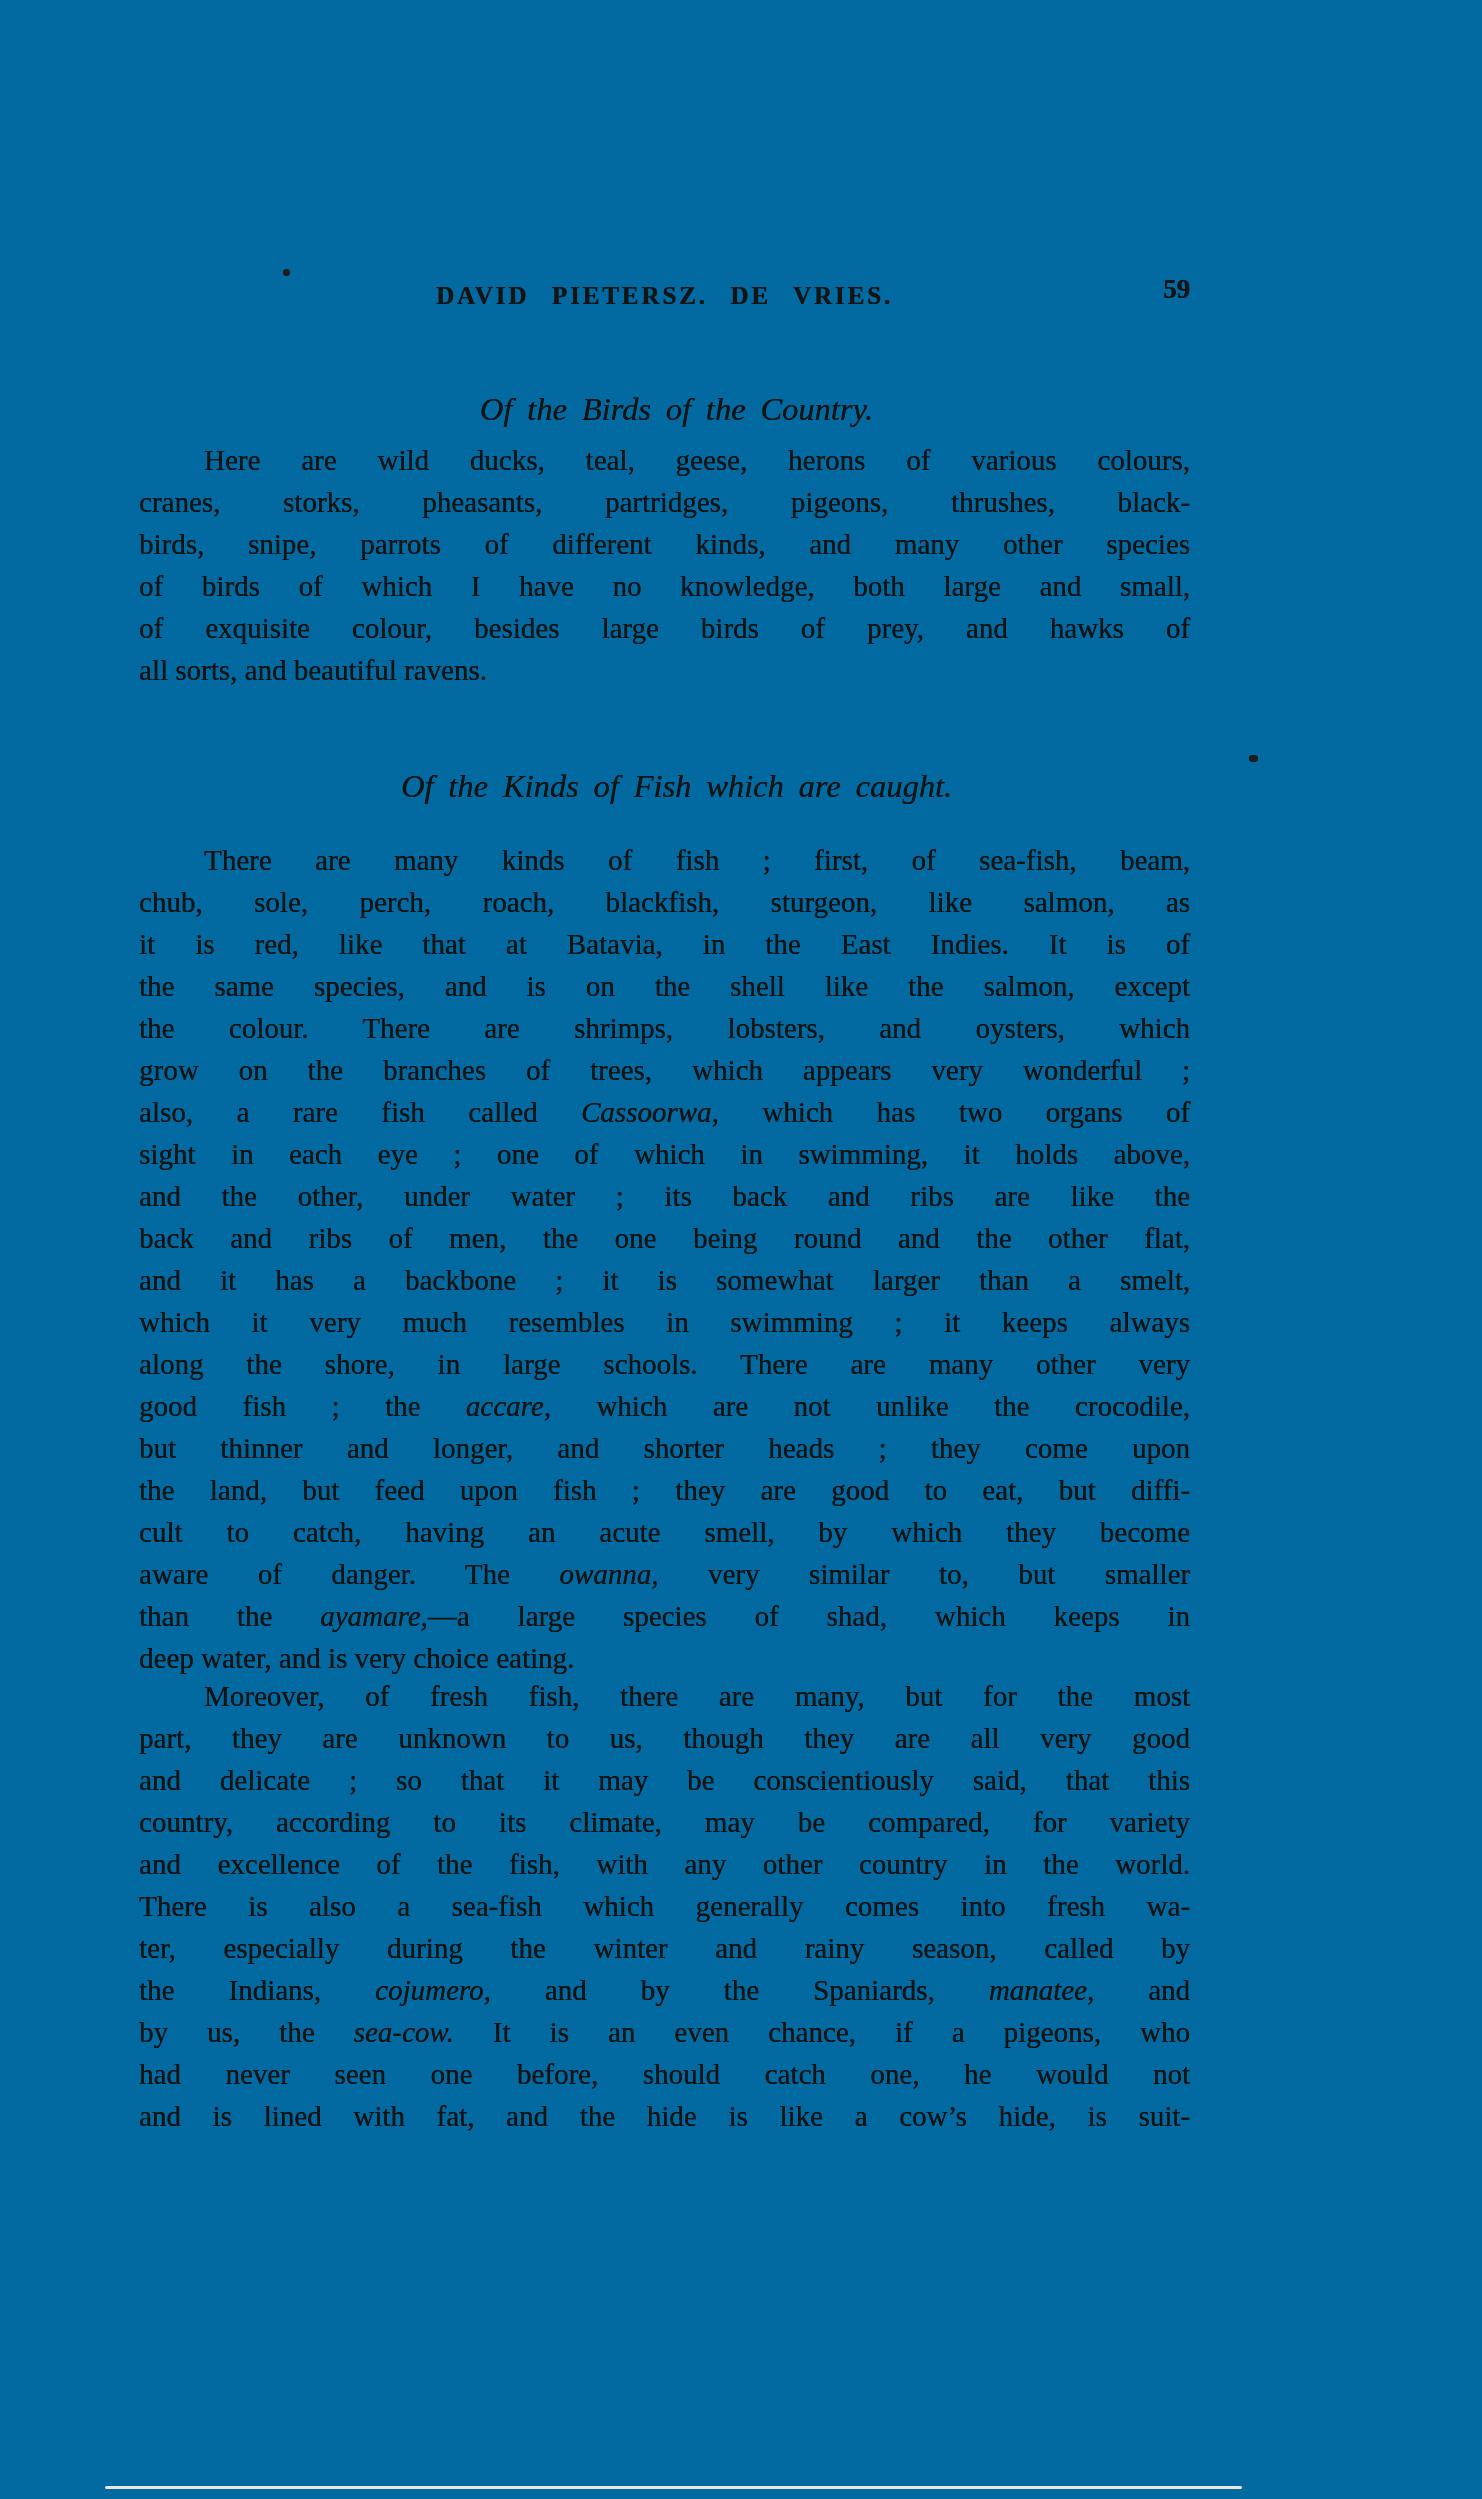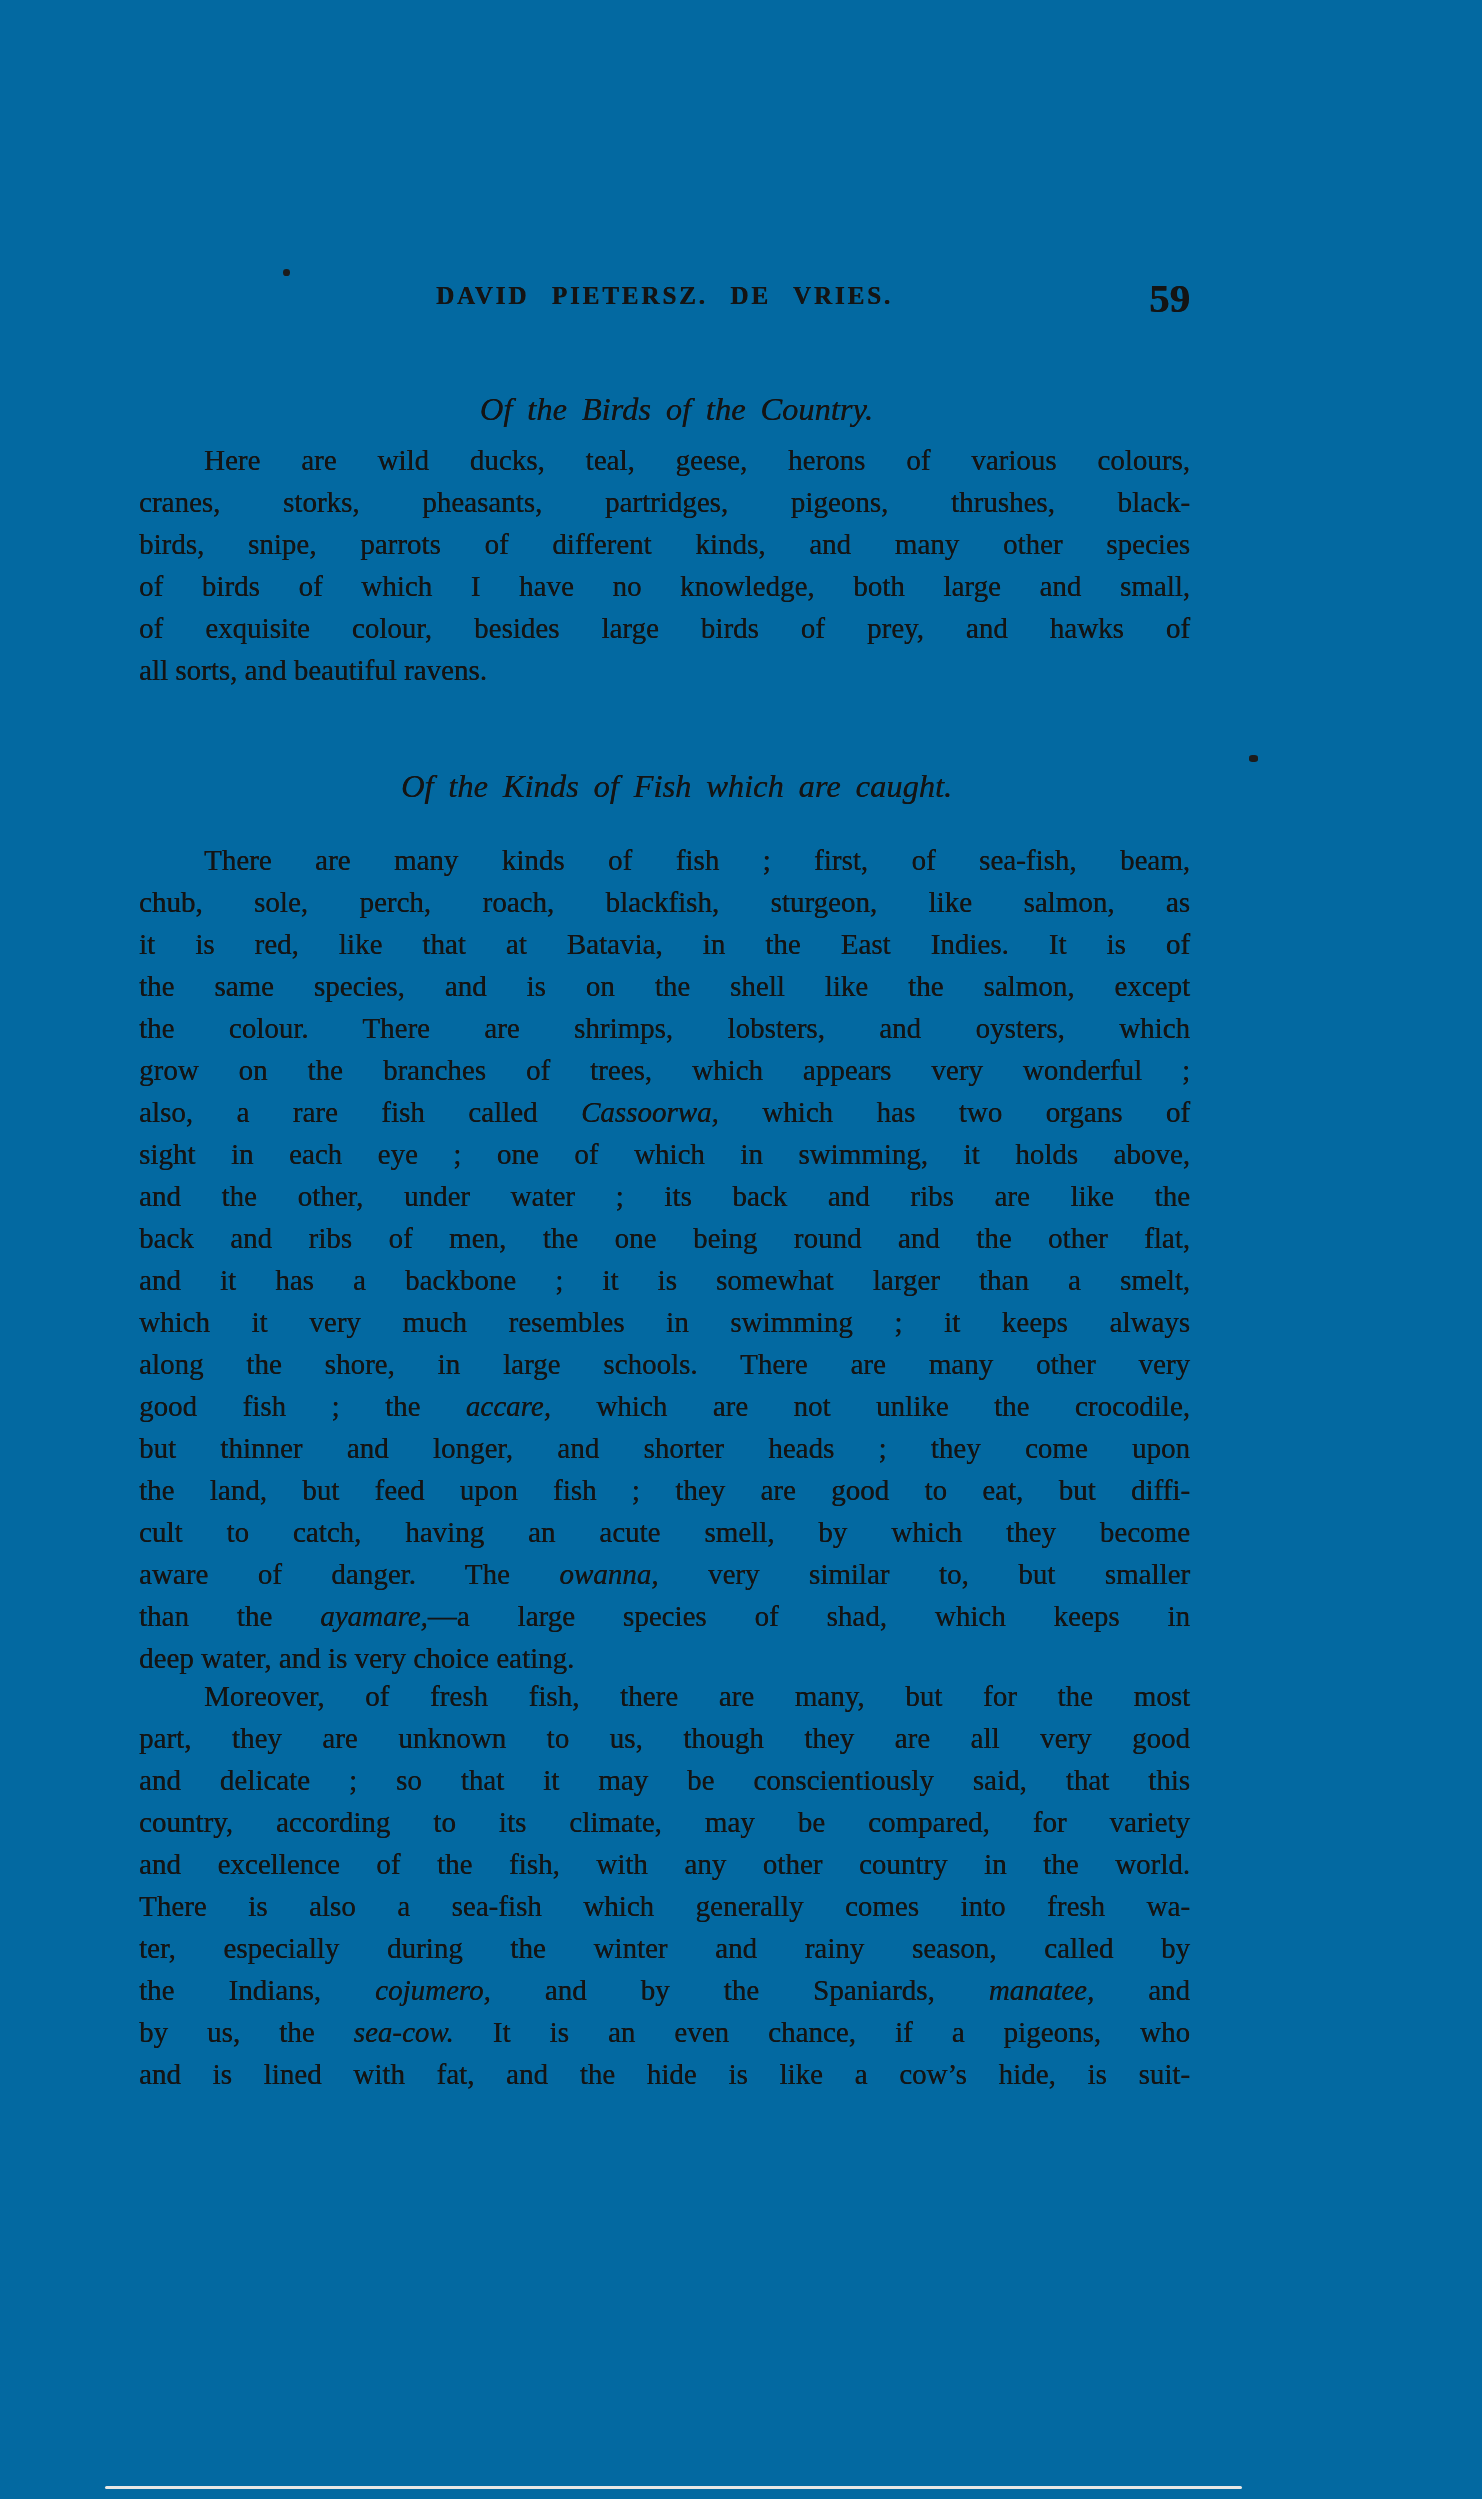--- a/index.html
+++ b/index.html
@@ -19,21 +19,21 @@
   
   .running-head{
     position:absolute;top:282px;left:139px;width:1051px;
     text-align:center;
     font-size:25px;font-weight:700;
     letter-spacing:2.9px;word-spacing:13.4px;
     text-shadow:0.4px 0 0 currentColor;
   }
   .page-number{
     position:absolute;top:274px;right:293px;
-    font-size:41px;font-weight:700;
+    font-size:27px;font-weight:700;
     text-shadow:0.4px 0 0 currentColor;
   }
   
   .heading{
     position:absolute;left:139px;width:1051px;margin:12px;
     text-align:center;
     font-style:italic;font-weight:400;
     font-size:32.5px;
     word-spacing:6.7px;
     text-shadow:0.3px 0 0 currentColor;
@@ -116,19 +116,20 @@
   <div class="para p3">
       <div class="line indent"><span>Moreover, of fresh fish, there are many, but for the most</span></div>
       <div class="line"><span>part, they are unknown to us, though they are all very good</span></div>
       <div class="line"><span>and delicate ; so that it may be conscientiously said, that this</span></div>
       <div class="line"><span>country, according to its climate, may be compared, for variety</span></div>
       <div class="line"><span>and excellence of the fish, with any other country in the world.</span></div>
       <div class="line"><span>There is also a sea-fish which generally comes into fresh wa-</span></div>
       <div class="line"><span>ter, especially during the winter and rainy season, called by</span></div>
       <div class="line"><span>the Indians, </span><i>cojumero,</i><span> and by the Spaniards, </span><i>manatee,</i><span> and</span></div>
       <div class="line"><span>by us, the </span><i>sea-cow.</i><span>  It is an even chance, if a pigeons, who</span></div>
+      <div class="line"><span>had never seen one before, should catch one, he would not</span></div>
       <div class="line"><span>and is lined with fat, and the hide is like a cow’s hide, is suit-</span></div>
     </div>
 
   <div class="scan-artifact"></div>
 
 </div>
 
 
 </body></html>

